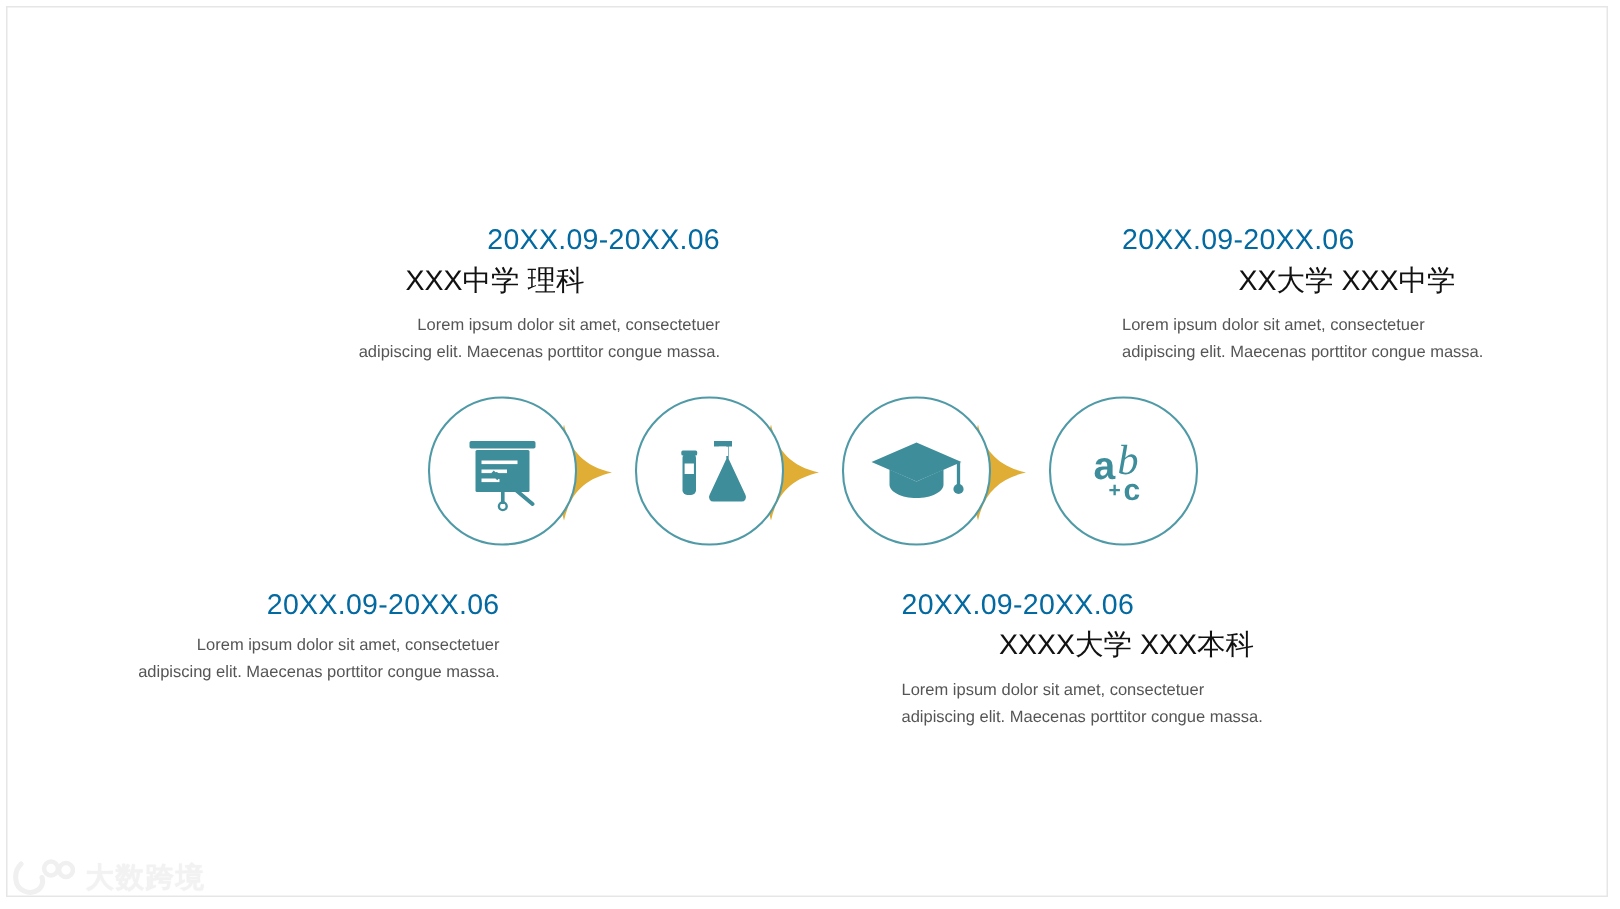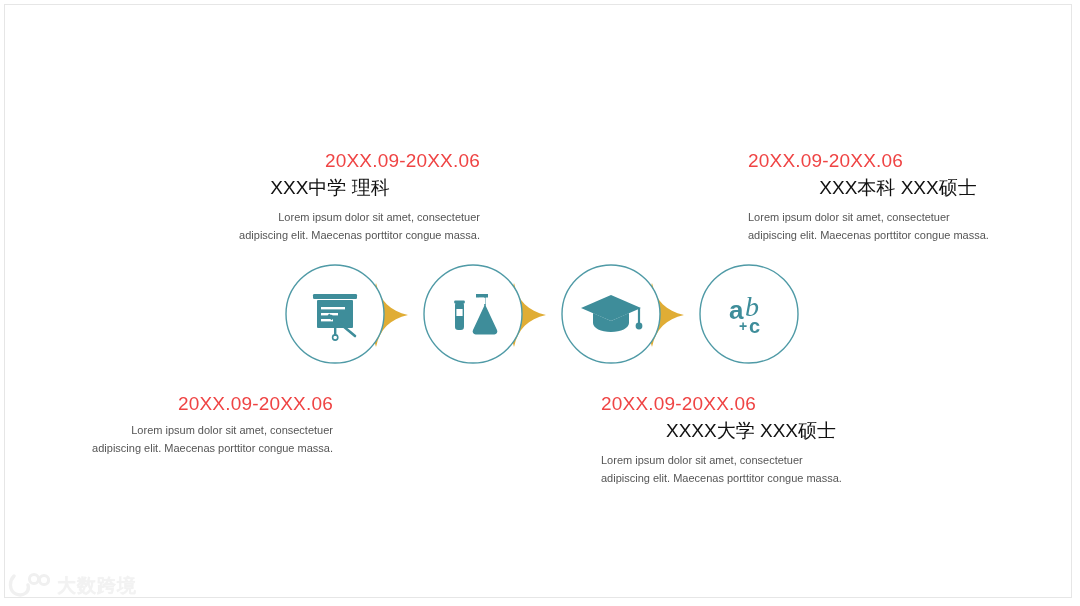--- a/index.html
+++ b/index.html
@@ -33,21 +33,21 @@
   }
 
   
   .block {
     position: absolute;
     width: 300px;
   }
   .block .date {
     font-size: 19px;
     line-height: 25px;
-    color: #ef4444;
+    color: #0369a1;
     letter-spacing: 0.2px;
     white-space: nowrap;
   }
   .block .title {
     font-size: 19px;
     line-height: 30px;
     color: #111111;
     white-space: nowrap;
     text-align: center;
   }
@@ -112,38 +112,38 @@
     <div class="date">20XX.09-20XX.06</div>
     <div class="title">XXX中学 理科</div>
     <div class="desc">
       <span>Lorem ipsum dolor sit amet, consectetuer</span>
       <span>adipiscing elit. Maecenas porttitor congue massa.</span>
     </div>
   </div>
 
   <div class="block block-tr align-left">
     <div class="date">20XX.09-20XX.06</div>
-    <div class="title">XXX本科 XXX硕士</div>
+    <div class="title">XX大学 XXX中学</div>
     <div class="desc">
       <span>Lorem ipsum dolor sit amet, consectetuer</span>
       <span>adipiscing elit. Maecenas porttitor congue massa.</span>
     </div>
   </div>
 
   <div class="block block-bl align-right">
     <div class="date">20XX.09-20XX.06</div>
     <div class="desc">
       <span>Lorem ipsum dolor sit amet, consectetuer</span>
       <span>adipiscing elit. Maecenas porttitor congue massa.</span>
     </div>
   </div>
 
   <div class="block block-br align-left">
     <div class="date">20XX.09-20XX.06</div>
-    <div class="title">XXXX大学 XXX硕士</div>
+    <div class="title">XXXX大学 XXX本科</div>
     <div class="desc">
       <span>Lorem ipsum dolor sit amet, consectetuer</span>
       <span>adipiscing elit. Maecenas porttitor congue massa.</span>
     </div>
   </div>
 
   <div class="chain">
     <svg width="545" height="130" viewBox="0 0 545 130" xmlns="http://www.w3.org/2000/svg">
       <defs>
 

